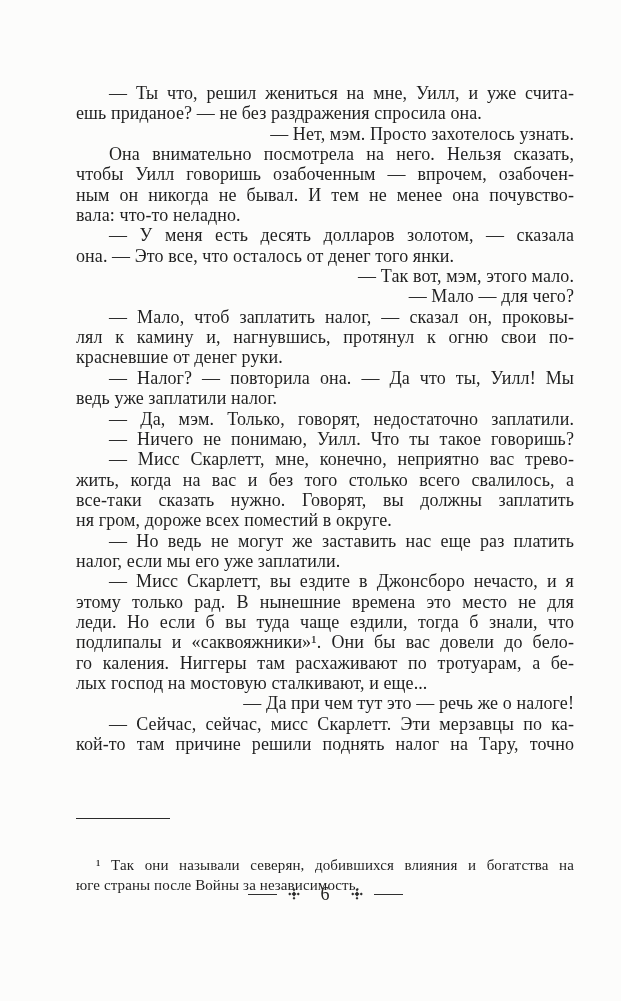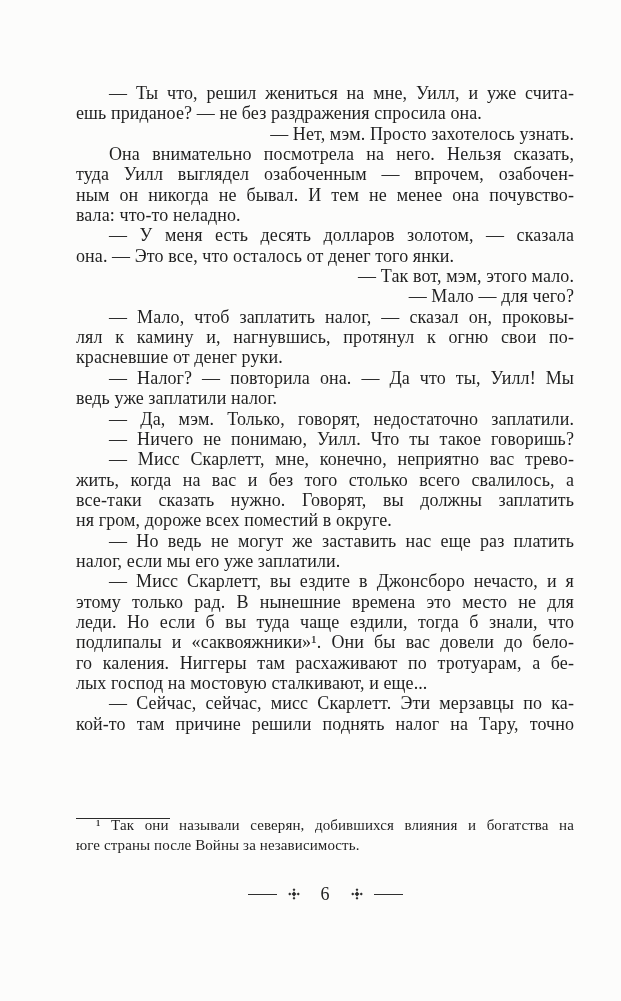--- a/index.html
+++ b/index.html
@@ -31,21 +31,21 @@
   .line.ind { text-indent: 33px; text-align: right; }
 
   .footnote-rule {
     position: absolute;
     left: 76px; top: 818px;
     width: 94px; height: 1px;
     background: #2a2a2a;
   }
   .footnote {
     position: absolute;
-    left: 76px; top: 815px; width: 498px;
+    left: 76px; top: 855px; width: 498px;
     font-size: 15px;
     line-height: 20px;
     letter-spacing: 0.1px;
   }
   .footnote .line.ind { text-indent: 20px; }
 
   .footer {
     position: absolute;
     left: 76px; top: 884px; width: 498px;
     display: flex;
@@ -63,21 +63,21 @@
 </head>
 <body>
 
 <div class="page">
 
   <div class="text-block" id="body-lines">
       <div class="line j ind">— Ты что, решил жениться на мне, Уилл, и уже счита-</div>
       <div class="line">ешь приданое? — не без раздражения спросила она.</div>
       <div class="line ind">— Нет, мэм. Просто захотелось узнать.</div>
       <div class="line j ind">Она внимательно посмотрела на него. Нельзя сказать,</div>
-      <div class="line j">туда Уилл выглядел озабоченным — впрочем, озабочен-</div>
+      <div class="line j">чтобы Уилл говоришь озабоченным — впрочем, озабочен-</div>
       <div class="line j">ным он никогда не бывал. И тем не менее она почувство-</div>
       <div class="line">вала: что-то неладно.</div>
       <div class="line j ind">— У меня есть десять долларов золотом, — сказала</div>
       <div class="line">она. — Это все, что осталось от денег того янки.</div>
       <div class="line ind">— Так вот, мэм, этого мало.</div>
       <div class="line ind">— Мало — для чего?</div>
       <div class="line j ind">— Мало, чтоб заплатить налог, — сказал он, проковы-</div>
       <div class="line j">лял к камину и, нагнувшись, протянул к огню свои по-</div>
       <div class="line">красневшие от денег руки.</div>
       <div class="line j ind">— Налог? — повторила она. — Да что ты, Уилл! Мы</div>
@@ -89,20 +89,21 @@
       <div class="line j">все-таки сказать нужно. Говорят, вы должны заплатить</div>
       <div class="line">ня гром, дороже всех поместий в округе.</div>
       <div class="line j ind">— Но ведь не могут же заставить нас еще раз платить</div>
       <div class="line">налог, если мы его уже заплатили.</div>
       <div class="line j ind">— Мисс Скарлетт, вы ездите в Джонсборо нечасто, и я</div>
       <div class="line j">этому только рад. В нынешние времена это место не для</div>
       <div class="line j">леди. Но если б вы туда чаще ездили, тогда б знали, что</div>
       <div class="line j">подлипалы и «саквояжники»¹. Они бы вас довели до бело-</div>
       <div class="line j">го каления. Ниггеры там расхаживают по тротуарам, а бе-</div>
       <div class="line">лых господ на мостовую сталкивают, и еще...</div>
+      <div class="line ind">— Да при чем тут это — речь же о налоге!</div>
       <div class="line j ind">— Сейчас, сейчас, мисс Скарлетт. Эти мерзавцы по ка-</div>
       <div class="line j">кой-то там причине решили поднять налог на Тару, точно</div>
     </div>
 
   <div class="footnote-rule"></div>
 
   <div class="footnote" id="footnote-lines">
       <div class="line j ind">¹ Так они называли северян, добившихся влияния и богатства на</div>
       <div class="line">юге страны после Войны за независимость.</div>
     </div>

